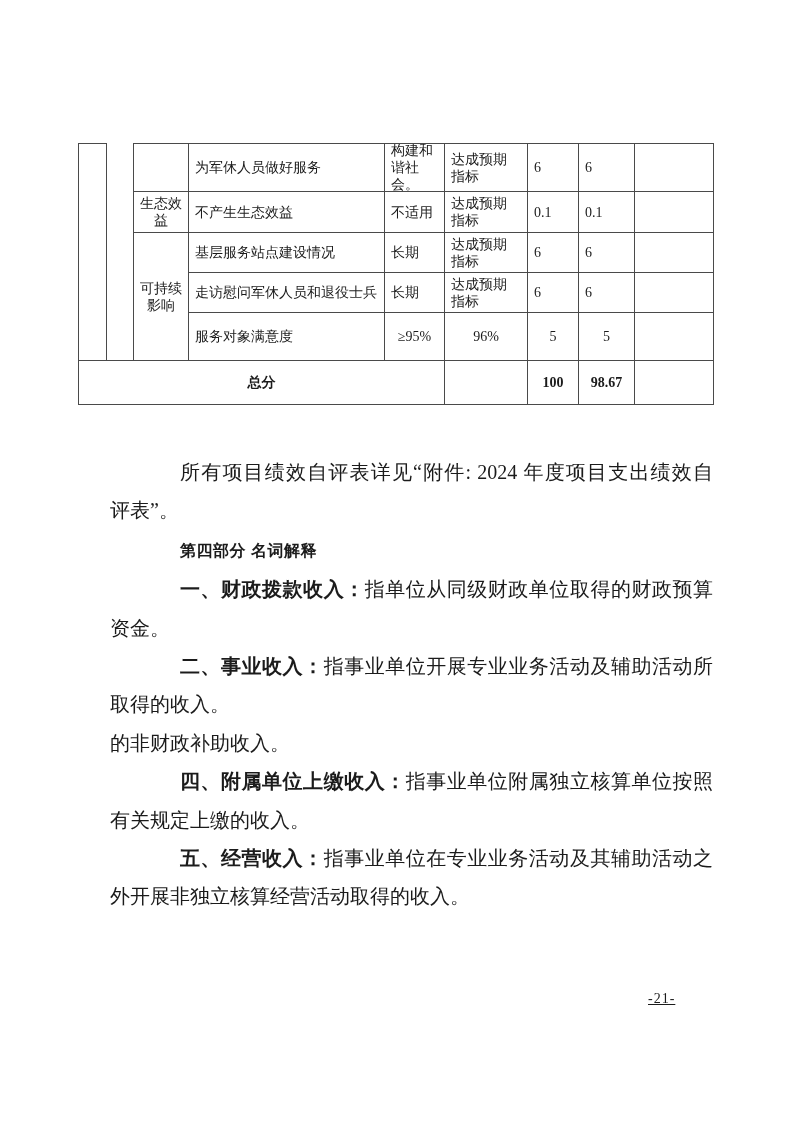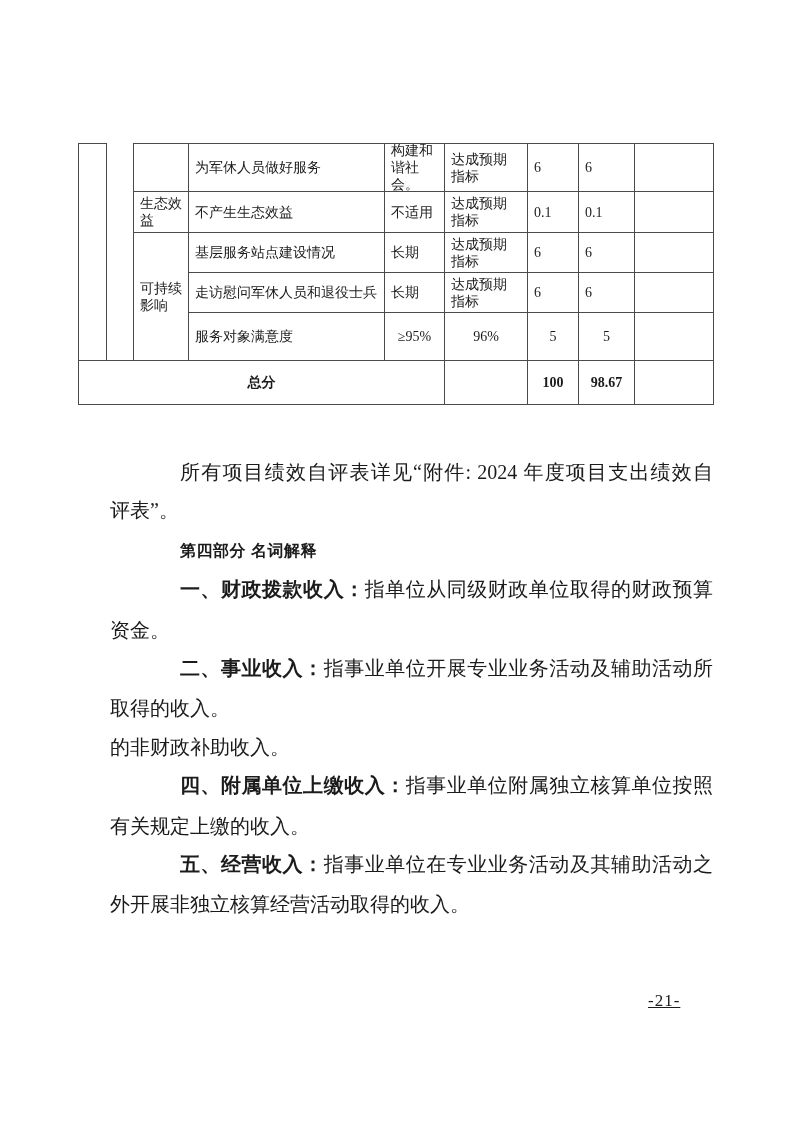--- a/index.html
+++ b/index.html
@@ -16,21 +16,21 @@
     grid-template-rows:49px 41px 40px 40px 48px 44px;
     border-left:1px solid #4a4a4a;
     font-size:14px; line-height:17px;
   }
   .cell {
     border-right:1px solid #4a4a4a; border-bottom:1px solid #4a4a4a;
     display:flex; align-items:center; padding:2px 6px; box-sizing:border-box;
     overflow:hidden;
   }
   .bt  { border-top:1px solid #4a4a4a; }
-  .ctr { justify-content:center; text-align:left; padding:2px 1px; }
+  .ctr { justify-content:center; text-align:center; padding:2px 1px; }
   .pre { white-space:pre-line; }
   .bold { font-weight:700; }
   
   .c1{grid-column:1} .c2{grid-column:2} .c3{grid-column:3} .c4{grid-column:4}
   .c5{grid-column:5} .c6{grid-column:6} .c7{grid-column:7} .c8{grid-column:8}
   .c9{grid-column:9}
   .r1{grid-row:1} .r2{grid-row:2} .r3{grid-row:3} .r4{grid-row:4}
   .r5{grid-row:5} .r6{grid-row:6}
   .rspanA{grid-row:1/6}   
   .rspanB{grid-row:3/6}   
@@ -38,25 +38,25 @@
   
   .text-block { position:absolute; left:76px; top:453px; width:637px; }
   .line { line-height:38.4px; font-size:20px; white-space:nowrap;margin-left:34px; }
   .jfull { text-align:justify; text-align-last:justify; white-space:normal; }
   .fl { padding-left:70px; }  
   .heading-txt {
     font-weight:700; font-family:"Liberation Sans","DejaVu Sans",sans-serif;
     font-size:16px; letter-spacing:0.5px;
   }
   .lead {
-    font-weight:700; font-family:Liberation Mono, monospace;
+    font-weight:700; font-family:Liberation Sans, sans-serif;
   }
   
   .pageno {
-    position:absolute; left:648px; top:991px; font-size:17px;
+    position:absolute; left:648px; top:991px; font-size:14px;
     letter-spacing:1px; color:#1b1b1b;text-decoration:underline;
   }
 </style>
 </head>
 <body>
 
 <div>
 
   <div class="perf-table">
 

